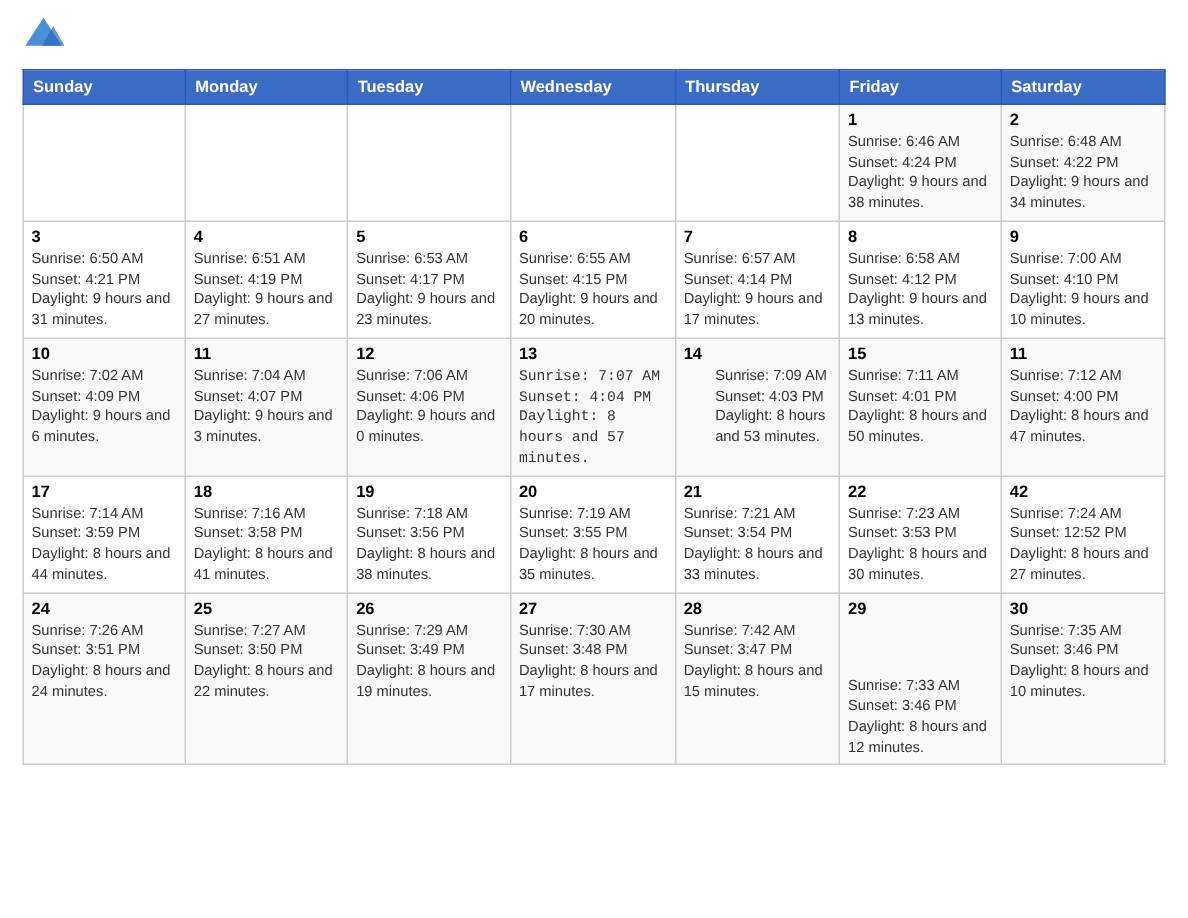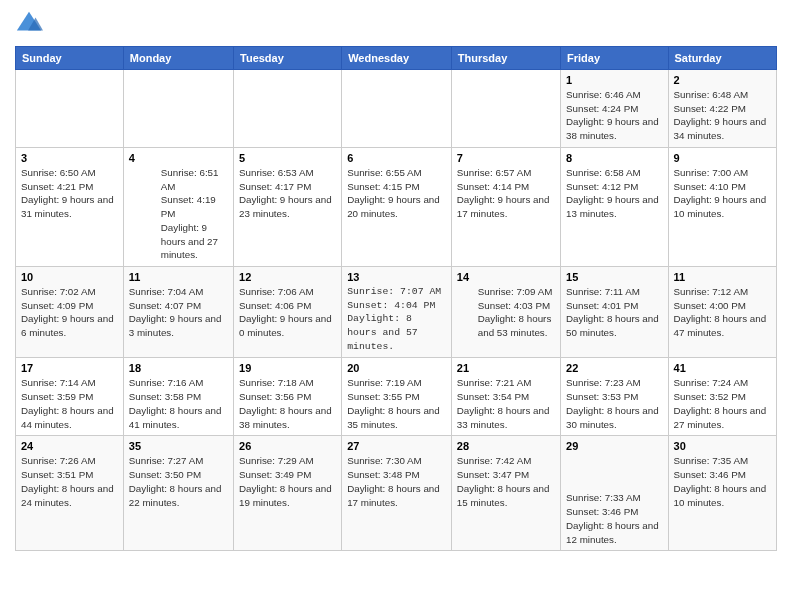--- a/index.html
+++ b/index.html
@@ -144,21 +144,21 @@
         </tr>
         <tr>
           <td>
             <span class="day-num">3</span>
             <div class="day-info" style="white-space: pre-line;">Sunrise: 6:50 AM
 Sunset: 4:21 PM
 Daylight: 9 hours and 31 minutes.</div>
           </td>
           <td>
             <span class="day-num">4</span>
-            <div class="day-info" style="white-space: pre-line; margin-left: 32px;">Sunrise: 6:51 AM
+            <div class="day-info" style="white-space: pre-line;">Sunrise: 6:51 AM
 Sunset: 4:19 PM
 Daylight: 9 hours and 27 minutes.</div>
           </td>
           <td>
             <span class="day-num">5</span>
             <div class="day-info" style="white-space: pre-line;">Sunrise: 6:53 AM
 Sunset: 4:17 PM
 Daylight: 9 hours and 23 minutes.</div>
           </td>
           <td>
@@ -261,35 +261,35 @@
 Sunset: 3:54 PM
 Daylight: 8 hours and 33 minutes.</div>
           </td>
           <td>
             <span class="day-num">22</span>
             <div class="day-info" style="white-space: pre-line;">Sunrise: 7:23 AM
 Sunset: 3:53 PM
 Daylight: 8 hours and 30 minutes.</div>
           </td>
           <td>
-            <span class="day-num">41</span>
+            <span class="day-num">42</span>
             <div class="day-info" style="white-space: pre-line;">Sunrise: 7:24 AM
-Sunset: 3:52 PM
+Sunset: 12:52 PM
 Daylight: 8 hours and 27 minutes.</div>
           </td>
         </tr>
         <tr>
           <td>
             <span class="day-num">24</span>
             <div class="day-info" style="white-space: pre-line;">Sunrise: 7:26 AM
 Sunset: 3:51 PM
 Daylight: 8 hours and 24 minutes.</div>
           </td>
           <td>
-            <span class="day-num">35</span>
+            <span class="day-num">25</span>
             <div class="day-info" style="white-space: pre-line;">Sunrise: 7:27 AM
 Sunset: 3:50 PM
 Daylight: 8 hours and 22 minutes.</div>
           </td>
           <td>
             <span class="day-num">26</span>
             <div class="day-info" style="white-space: pre-line;">Sunrise: 7:29 AM
 Sunset: 3:49 PM
 Daylight: 8 hours and 19 minutes.</div>
           </td>

